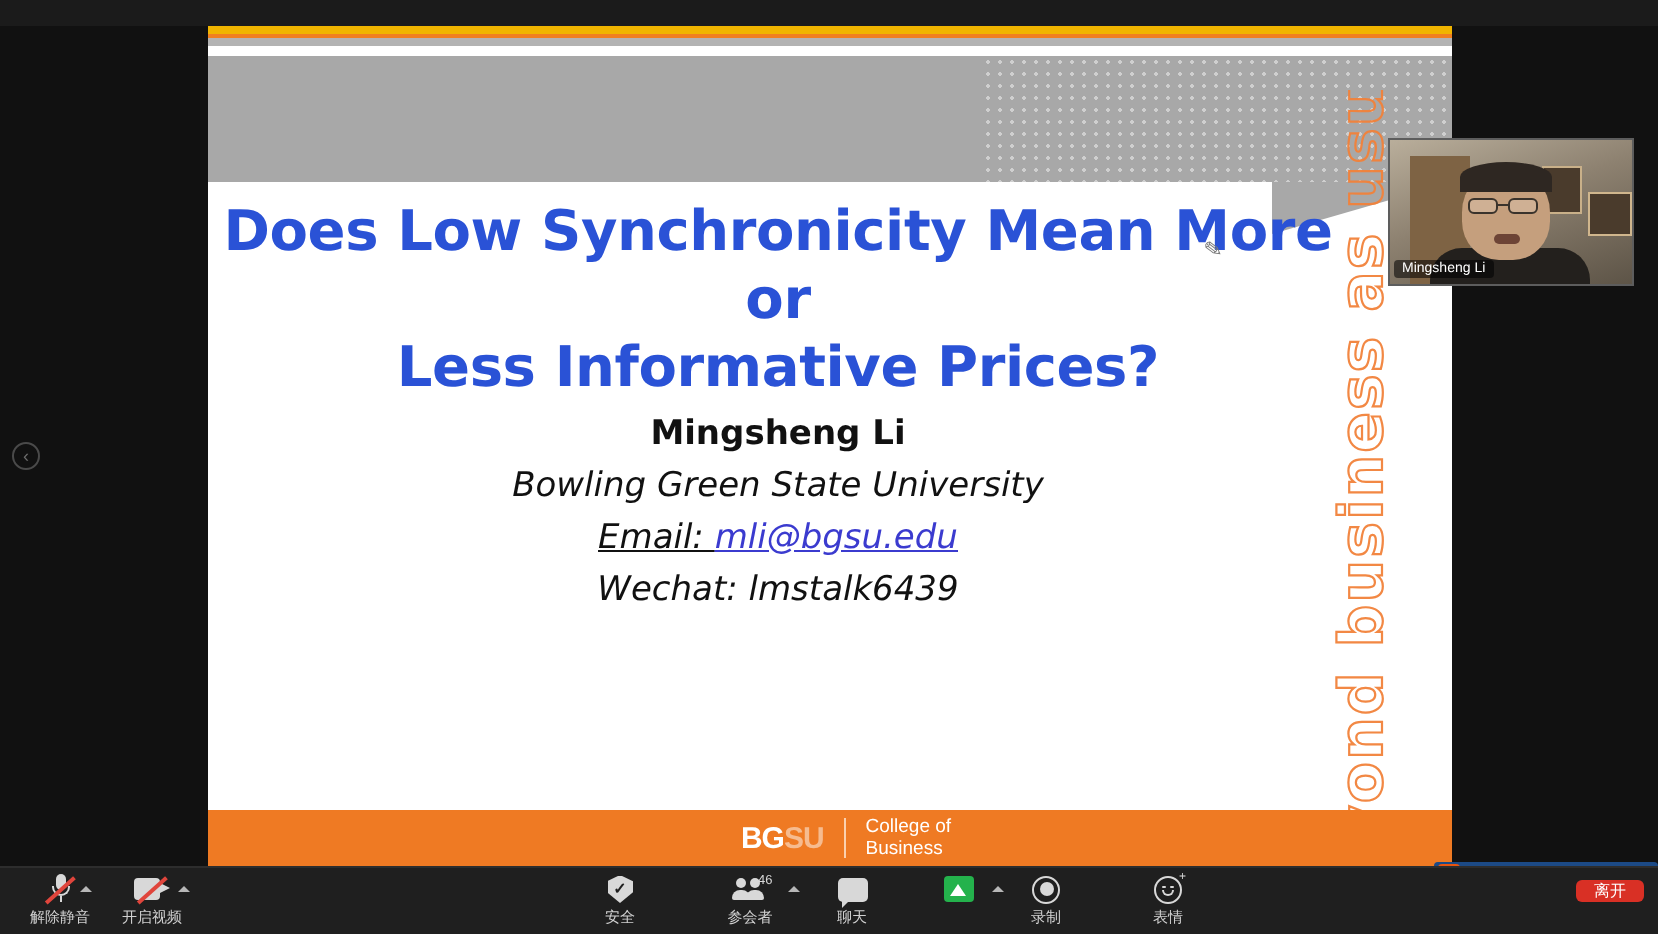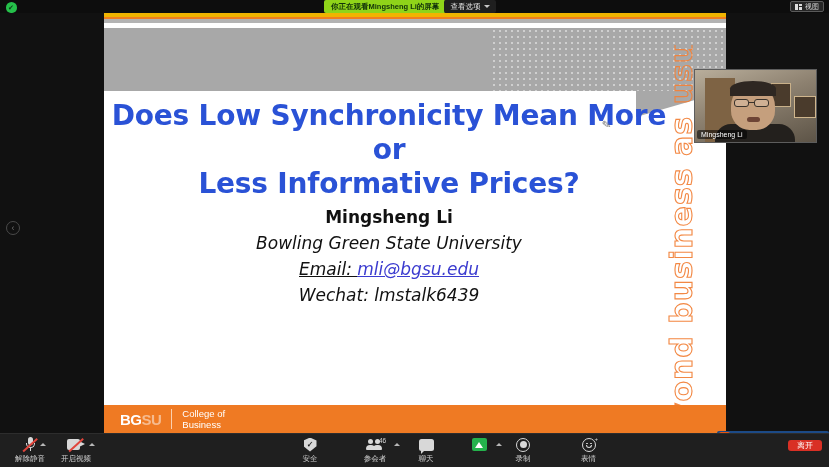--- a/index.html
+++ b/index.html
@@ -128,21 +128,21 @@
   }
   .emailrow .link { color:#3b3bcf; text-decoration:underline; }
   .wechat {
     margin-top:6px; font-size:17px; font-style:italic; color:#111;
     font-family:"DejaVu Sans", sans-serif;
   }
 
   
   .slide-footer {
     position:absolute; left:0; bottom:0; width:100%; height:28px;
-    background:#ef7a23; display:flex; align-items:center; padding-left:16px; gap:10px;
+    background:#ef7a23; display:flex; align-items:center; padding-left:16px; gap:10px;justify-content:center;
   }
   .bgsu { font-size:15px; font-weight:bold; color:#fff; letter-spacing:-0.5px; }
   .bgsu .dim { color:#f6bb8f; }
   .fdivider { width:1px; height:20px; background:#fbd0ae; }
   .collegeof { font-size:9.5px; color:#fff; line-height:11px; text-align:left; }
 
   
   .pen-mark {
     position:absolute; left:498px; top:105px; width:14px; height:14px;
     color:#7a7a7a; font-size:11px; transform:rotate(-8deg);
@@ -256,43 +256,20 @@
     position:absolute; right:7px; top:6px; padding:0 9px;
     background:#d93025; color:#fff; font-size:8px; border-radius:3px;
     display:flex; align-items:center; justify-content:center; white-space:nowrap;
   }
 </style>
 </head>
 <body>
 
 <div id="app">
 
-  <div class="topbar">
-    <div class="shield-btn">
-      <div class="shield-glyph">✔</div>
-    </div>
-
-    <div class="share-banner">
-      <span class="sharetext">你正在观看Mingsheng  Li的屏幕</span>
-    </div>
-
-    <div class="viewopts">
-      <span class="lbl">查看选项</span>
-      <span class="caret-d"></span>
-    </div>
-
-    <div class="view-btn">
-      <span class="grid-ic">
-          <i></i>
-          <i></i>
-          <i></i>
-        </span>
-      <span class="lbl">视图</span>
-    </div>
-  </div>
 
   <div class="left-panel">
     <div class="sidearrow">‹</div>
   </div>
   <div class="right-panel"></div>
 
   <div class="screen-area">
     <div class="stripe-yellow"></div>
     <div class="stripe-orange"></div>
     <div class="stripe-gray-thin"></div>
@@ -426,21 +403,21 @@
 
     <div class="tb-item" style="left:495px;">
       <div class="tb-ic">
         <div class="recdot">
             <i></i>
           </div>
       </div>
       <div class="tb-lbl">录制</div>
     </div>
 
-    <div class="tb-item" style="left:540px;align-items:flex-end;">
+    <div class="tb-item" style="left:556px;">
       <div class="tb-ic">
         <div class="smiley">
             <i class="e l"></i>
             <i class="e r"></i>
             <div class="m"></div>
             <div class="plus">+</div>
           </div>
       </div>
       <div class="tb-lbl">表情</div>
     </div>

